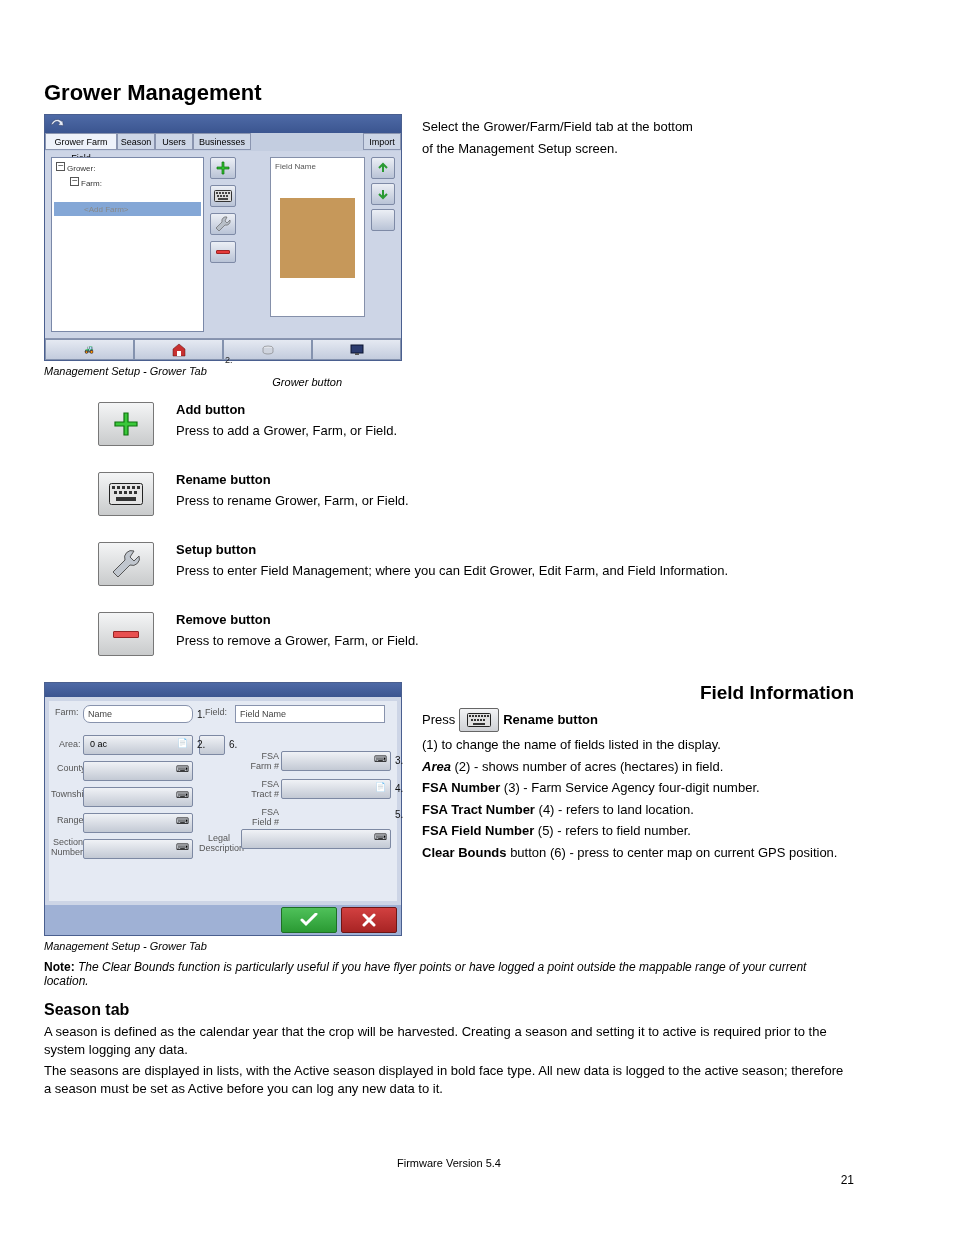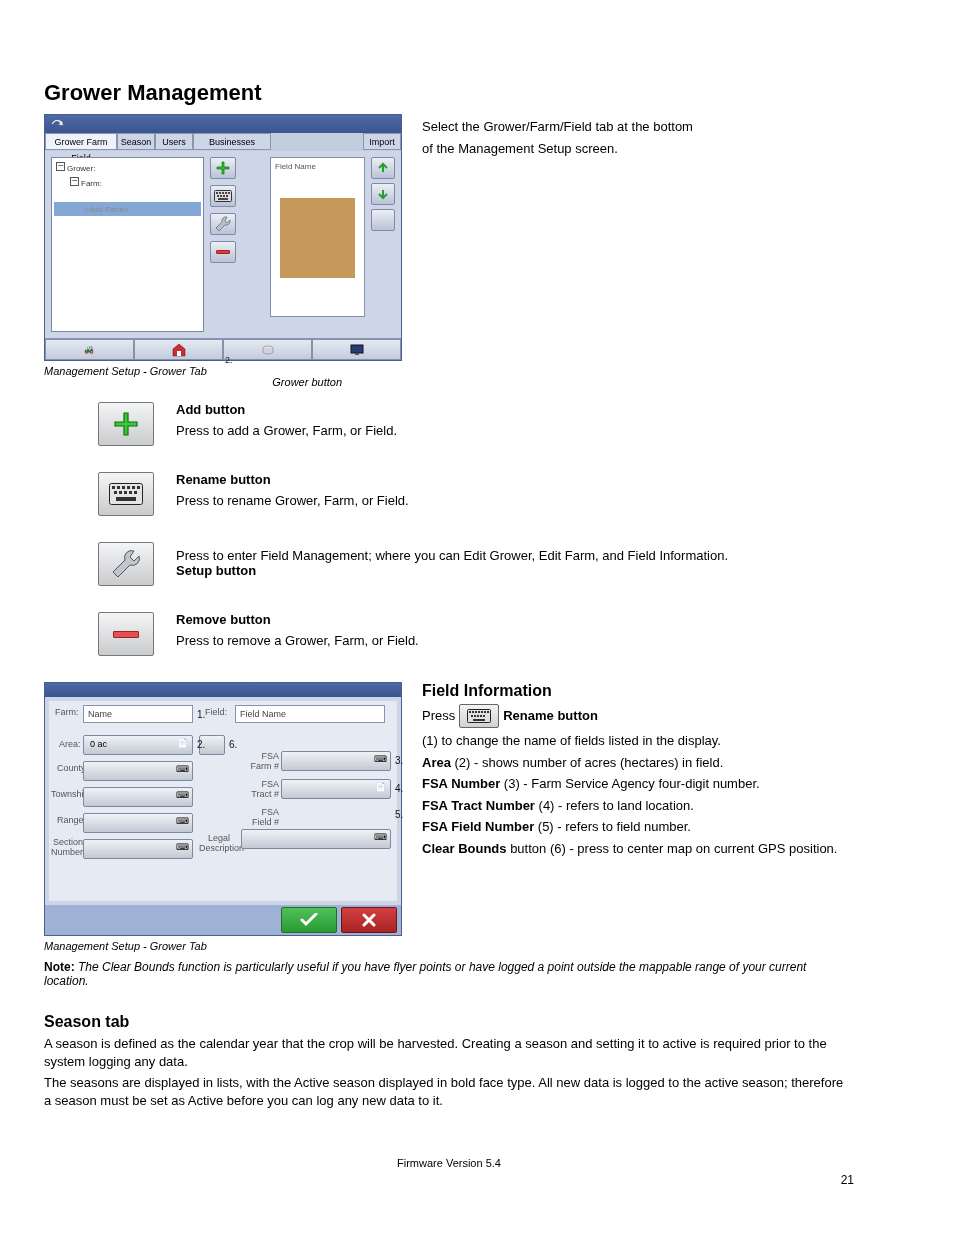--- a/index.html
+++ b/index.html
@@ -74,22 +74,22 @@
   .screen2 .panel { background:#e5eaf3; margin:4px; height:200px; position:relative; padding:10px 10px 4px 10px; }
   .nmlabel { font-size:9px; color:#555; position:absolute; }
   .whitebox { background:#fff; border:1px solid #8893ad; height:18px; position:absolute; font-size:9px; color:#444; padding-left:4px; line-height:16px; }
   .graybox { position:absolute; height:20px; background:linear-gradient(#f0f2f6,#c3c9d4); border:1px solid #7d89a3; border-radius:2px; }
   .graybox .icon-r { position:absolute; right:3px; top:2px; }
   .footerbar { height:30px; background:#9fb1d5; display:flex; align-items:center; justify-content:flex-end; padding-right:4px; gap:4px; }
   .okbtn { width:56px; height:26px; background:linear-gradient(#4fc15a,#2a9a33); border:1px solid #1e6f25; border-radius:2px; display:flex; align-items:center; justify-content:center; }
   .cancelbtn { width:56px; height:26px; background:linear-gradient(#d24040,#a82424); border:1px solid #6d1515; border-radius:2px; display:flex; align-items:center; justify-content:center; }
   .numabs { position:absolute; font-size:10px; color:#111; }
   .note { font-style: italic; font-size:12px; margin-top:4px; }
-  .subsection-title { font-weight:bold; font-size:16px; margin-top:25px; }
-  .footer { text-align:center; margin-top:48px; font-size:11px; }
+  .subsection-title { font-weight:bold; font-size:16px; margin-top:13px; }
+  .footer { text-align:center; margin-top:60px; font-size:11px; }
   .pageno { text-align:right; font-size:12px; margin-top:4px; }
 </style>
 </head>
 <body>
 
 <div class="page">
 
   <div class="section-title">Grower Management</div>
 
   <div class="row">
@@ -99,21 +99,21 @@
       <div class="screen">
         <div class="titlebar">
           <svg class="back-arrow" viewBox="0 0 20 14">
               <path d="M14 4 C10 0 4 2 2 8 L5 7 C6 4 10 3 12 6 L10 8 L16 9 L15 3 Z" fill="#e8edf7" stroke="#2a3760" stroke-width="0.6"></path>
             </svg>
         </div>
         <div class="tabrow">
           <div class="tab active" style="width:72px;">Grower Farm Field</div>
           <div class="tab" style="width:38px;">Season</div>
           <div class="tab" style="width:38px;">Users</div>
-          <div class="tab" style="width:78px;">Businesses</div>
+          <div class="tab" style="width:58px;">Businesses</div>
           <div style="flex:1;"></div>
           <div class="tab" style="width:38px;">Import</div>
         </div>
         <div class="body1">
           <div class="treepanel">
             <div class="treehl"></div>
             <div style="position:relative; z-index:1;">
               <span class="treebox"></span><span>Grower:</span>
               <div style="padding-left:14px; margin-top:4px;">
                 <span class="treebox"></span><span>Farm:</span>
@@ -247,42 +247,42 @@
         <div style="margin-top:6px;">Press to rename Grower, Farm, or Field.</div>
       </div>
     </div>
     <div class="desc-row">
       <div class="desc-btn">
         <svg width="34" height="34" viewBox="0 0 34 34">
             <path d="M25 4a7 7 0 0 0-9 9L4 25l5 5 12-12a7 7 0 0 0 9-9l-5 5-4-4z" fill="#c0c6ce" stroke="#555" stroke-width="1"></path>
           </svg>
       </div>
       <div class="desc-text">
+        <div><span class="dt-title">Setup button</span></div>
         <div style="margin-top:6px;">Press to enter Field Management; where you can Edit Grower, Edit Farm, and Field Information.</div>
-        <div><span class="dt-title">Setup button</span></div>
       </div>
     </div>
     <div class="desc-row">
       <div class="desc-btn">
         <div style="width:26px; height:7px; background:#e85050; border:1px solid #962525; border-radius:1px;"></div>
       </div>
       <div class="desc-text">
         <div><span class="dt-title">Remove button</span></div>
         <div style="margin-top:6px;">Press to remove a Grower, Farm, or Field.</div>
       </div>
     </div>
   </div>
 
   <div class="row" style="align-items:flex-start;">
     <div>
       <div class="screen2">
         <div class="titlebar2"></div>
         <div class="panel">
           <span class="nmlabel" style="left:6px; top:6px;">Farm:</span>
-          <div class="whitebox" style="left:34px; top:4px; width:110px;">Name</div>
+          <div class="whitebox" style="left:34px; top:4px; width:110px;border-radius:7px;">Name</div>
           <span class="nmlabel" style="left:156px; top:6px;">Field:</span>
           <div class="whitebox" style="left:186px; top:4px; width:150px;">Field Name</div>
 
           <span class="nmlabel" style="left:10px; top:38px;">Area:</span>
           <div class="graybox" style="left:34px; top:34px; width:110px;">
             <span style="position:absolute; left:6px; top:3px; font-size:9px;">0 ac</span>
             <span class="icon-r">📄</span>
           </div>
           <div class="graybox" style="left:150px; top:34px; width:26px;"></div>
 
@@ -336,21 +336,21 @@
             <svg width="14" height="14" viewBox="0 0 14 14">
                 <path d="M2 2l10 10M12 2L2 12" stroke="#fff" stroke-width="3" stroke-linecap="round"></path>
               </svg>
           </div>
         </div>
       </div>
       <div style="font-style:italic; font-size:11px; margin-top:4px;">Management Setup - Grower Tab</div>
     </div>
 
     <div style="flex:1;">
-      <div style="font-weight:bold; font-size:16px;">Field Information</div>
+      <div style="font-weight:bold; font-size:19px;text-align:right;">Field Information</div>
       <div class="text" style="display:flex; align-items:center; flex-wrap:wrap; gap:4px;">
         <span>Press </span>
         <span style="display:inline-flex; width:40px; height:24px; border:1px solid #666; border-radius:2px; background:linear-gradient(#f2f3f5,#cfd1d5); align-items:center; justify-content:center;">
           <svg width="24" height="14" viewBox="0 0 24 14">
               <rect x="0.5" y="0.5" width="23" height="13" rx="1" fill="#e0e0e0" stroke="#222"></rect>
               <g fill="#333">
                 <rect x="2" y="2" width="2" height="2"></rect>
                 <rect x="5" y="2" width="2" height="2"></rect>
                 <rect x="8" y="2" width="2" height="2"></rect>
                 <rect x="11" y="2" width="2" height="2"></rect>
@@ -362,21 +362,21 @@
                 <rect x="10" y="6" width="2" height="2"></rect>
                 <rect x="13" y="6" width="2" height="2"></rect>
                 <rect x="16" y="6" width="2" height="2"></rect>
                 <rect x="6" y="10" width="12" height="2"></rect>
               </g>
             </svg>
         </span>
         <span style="font-weight:bold;">Rename button</span>
         <span> (1) to change the name of fields listed in the display.</span>
       </div>
-      <div class="text"><span style="font-weight:bold;">Area</span><span> (2) - shows number of acres (hectares) in field.</span></div>
+      <div class="text"><span style="font-weight:bold;font-style:italic;">Area</span><span> (2) - shows number of acres (hectares) in field.</span></div>
       <div class="text"><span style="font-weight:bold;">FSA Number</span><span> (3) - Farm Service Agency four-digit number.</span></div>
       <div class="text"><span style="font-weight:bold;">FSA Tract Number</span><span> (4) - refers to land location.</span></div>
       <div class="text"><span style="font-weight:bold;">FSA Field Number</span><span> (5) - refers to field number.</span></div>
       <div class="text"><span style="font-weight:bold;">Clear Bounds</span><span> button (6) - press to center map on current GPS position.</span></div>
     </div>
   </div>
 
   <div class="note">
     <span style="font-weight:bold; font-style:normal;">Note:</span>
     <span>The Clear Bounds function is particularly useful if you have flyer points or have logged a point outside the mappable range of your current location.</span>

